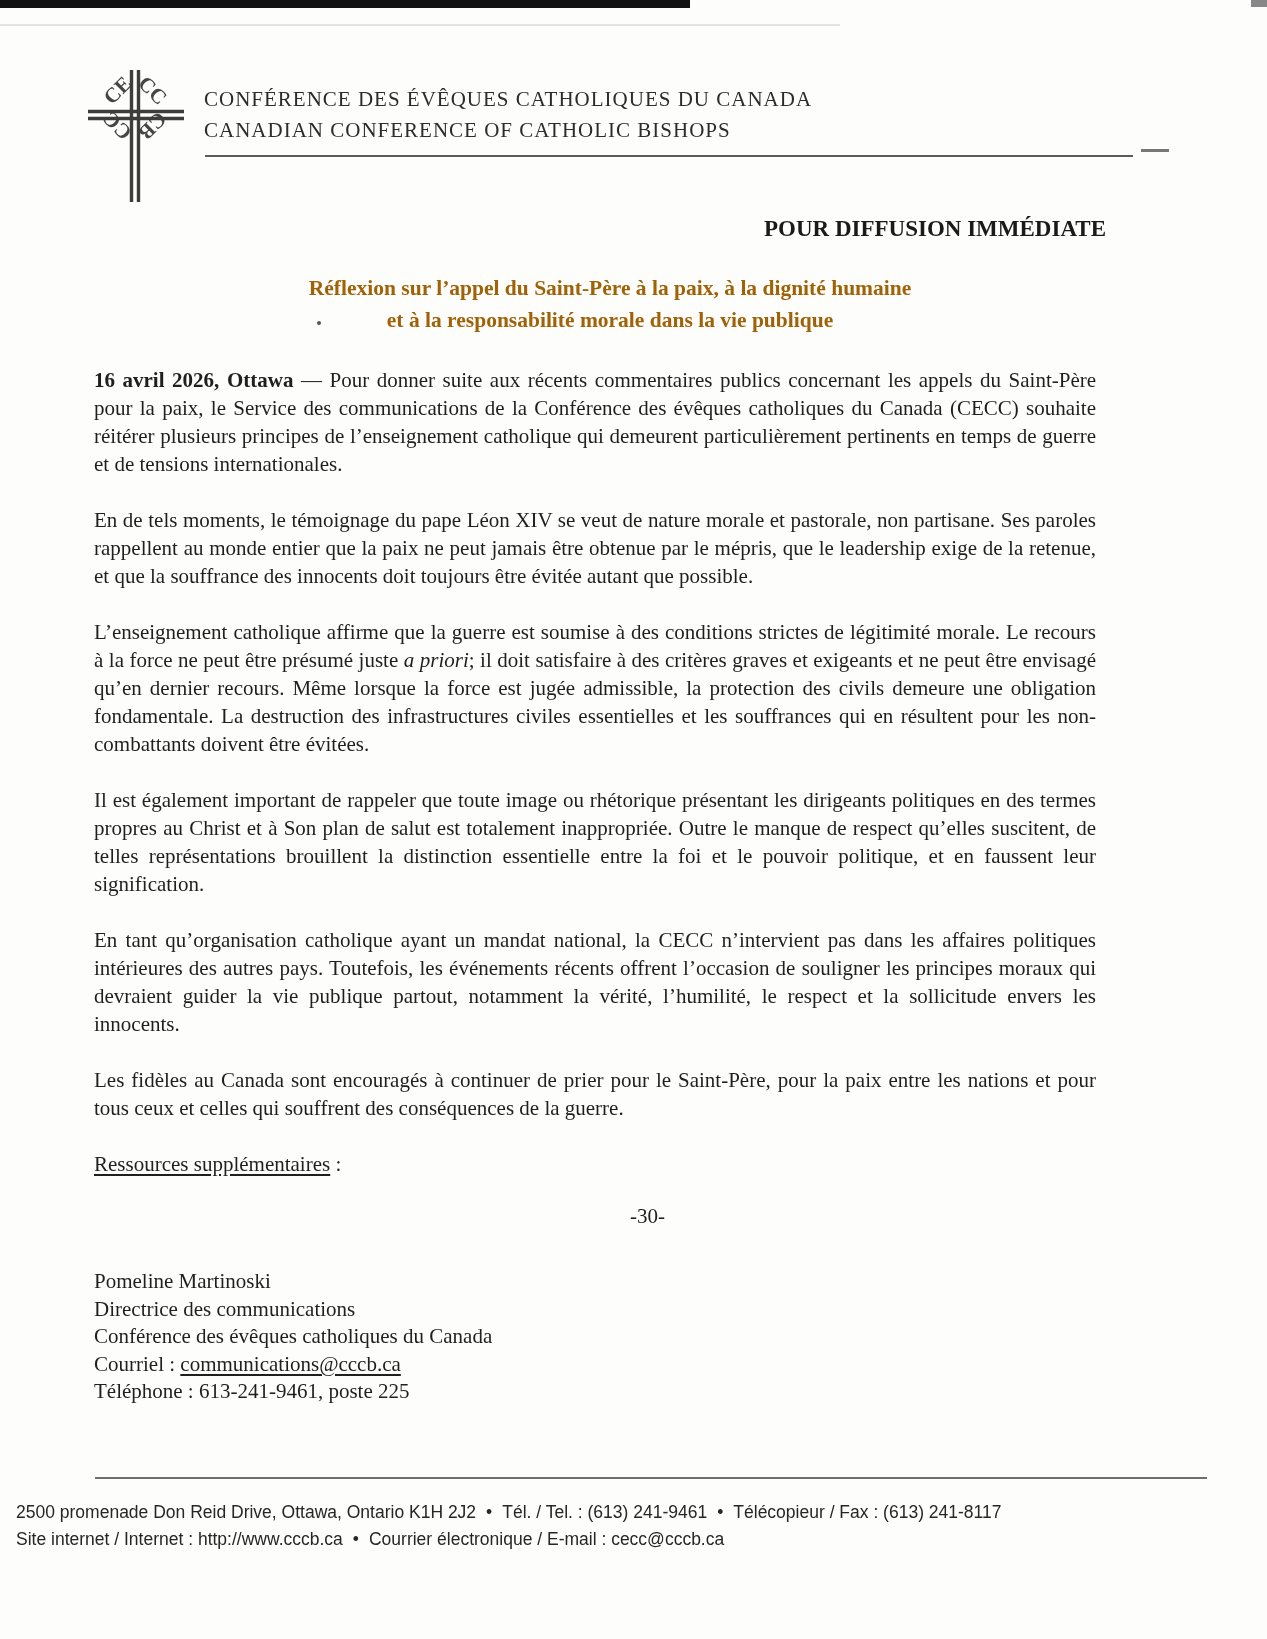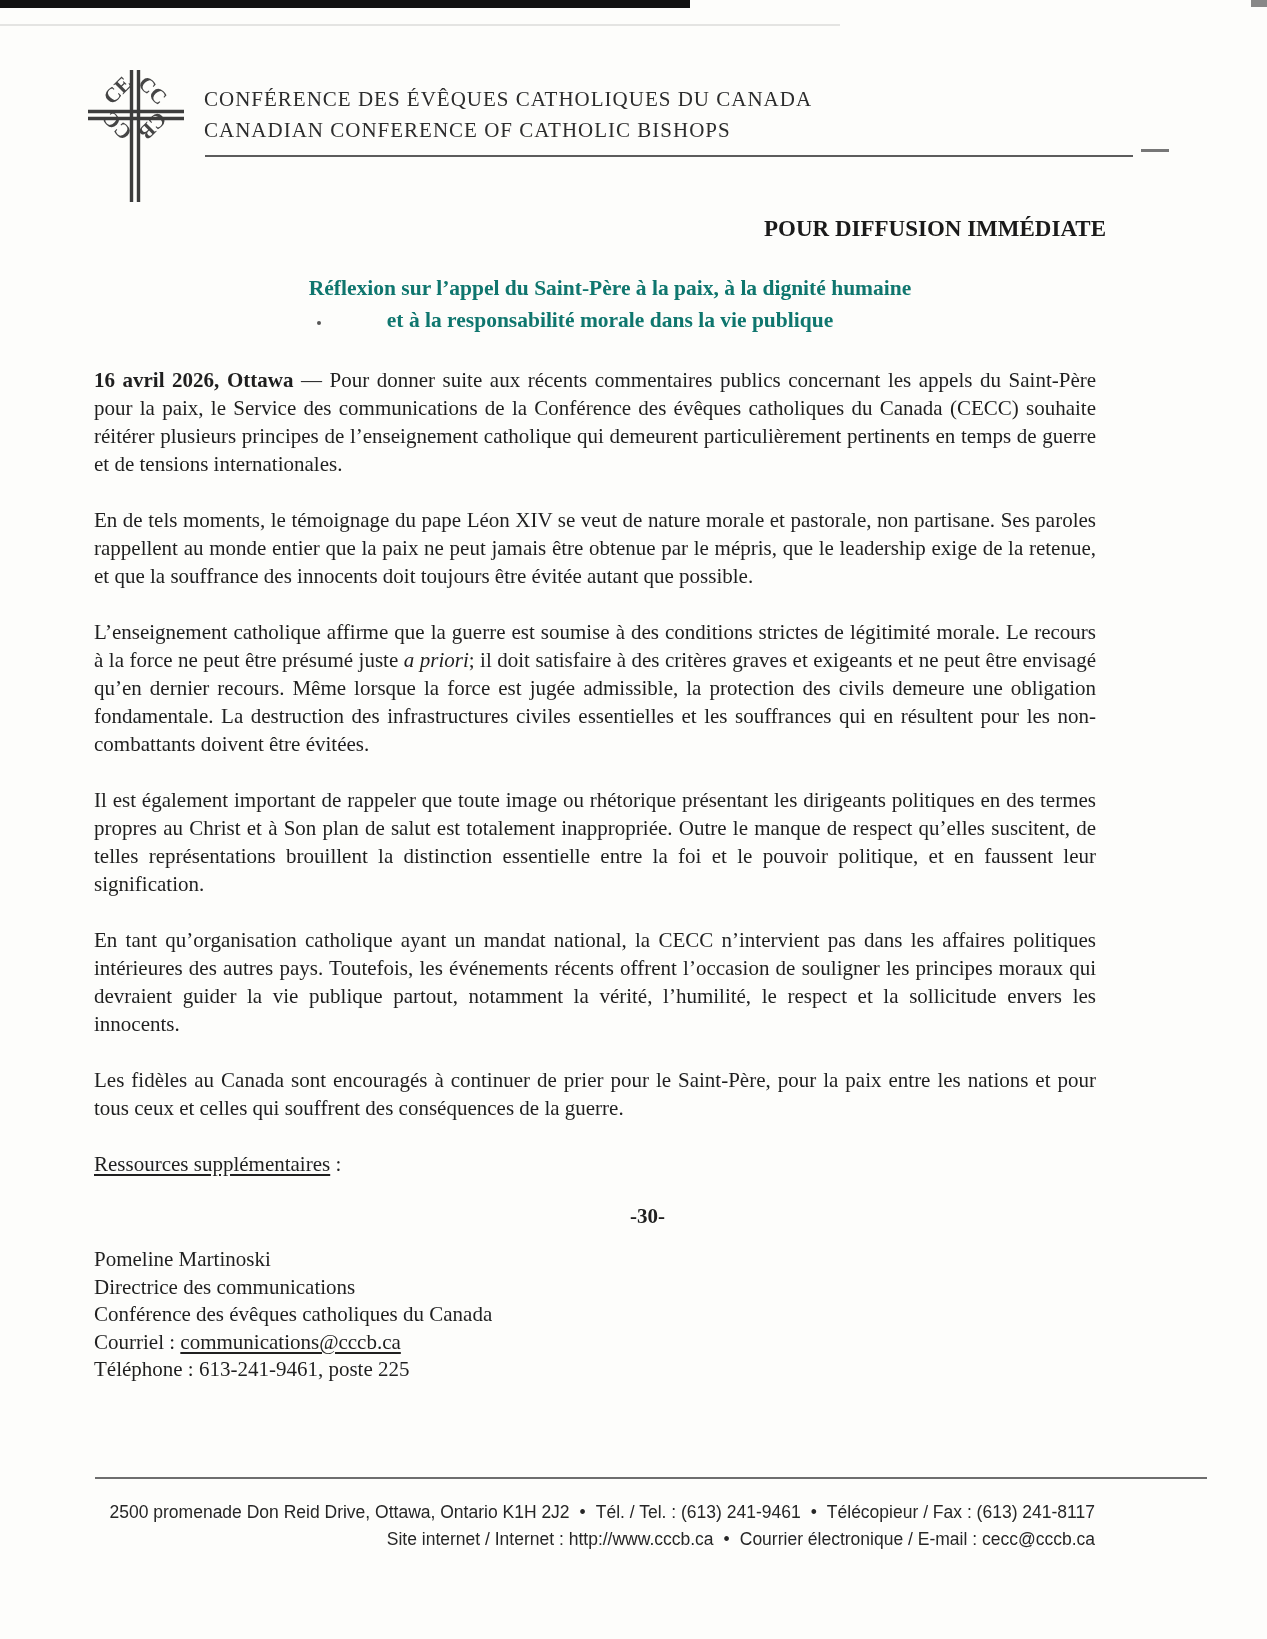--- a/index.html
+++ b/index.html
@@ -32,45 +32,45 @@
 
   .release-banner {
     position:absolute; top:216px; left:400px; width:706px;
     text-align:right; font-weight:bold; font-size:23px; color:#1a1a1a;
     white-space:nowrap;
   }
 
   .doc-title {
     position:absolute; top:272px; left:110px; width:1000px;
     text-align:center; font-weight:bold; font-size:21.5px; line-height:32px;
-    color:#0f766e;
+    color:#a16207;
   }
 
   
   .body-flow {
     position:absolute; top:366px; left:94px; width:1002px;
     font-size:21px; line-height:28px; text-align:justify;
   }
   .body-flow p { margin:0 0 28px 0; }
   .resources { margin:0 !important; }
   .u { text-decoration:underline; text-underline-offset:3px; }
   em { font-style:italic; }
   .end-mark {
-    text-align:center; font-weight:bold;
-    margin:24px 0 16px 0; padding-left:105px;
+    text-align:center; font-weight:normal;
+    margin:24px 0 38px 0; padding-left:105px;
   }
   .media-block { text-align:left; line-height:27.5px; }
   .media-block .line { display:block; }
   .media-heading { font-weight:bold; }
 
   
   .footer-rule { position:absolute; left:95px; top:1477px; width:1112px; height:2px; background:#6e6e6e; }
   .page-footer {
-    position:absolute; top:1499px; left:8px; width:1087px;
-    text-align:right;
+    position:absolute; top:1499px; left:16px; width:1087px;
+    text-align:left;
     font-family:"Liberation Sans", sans-serif;
     font-size:17.5px; line-height:27px; color:#262626;
     white-space:nowrap;
   }
   .page-footer .bullet { display:inline-block; margin:0 10px; }
 </style>
 </head>
 <body>
 
 <div class="page">

